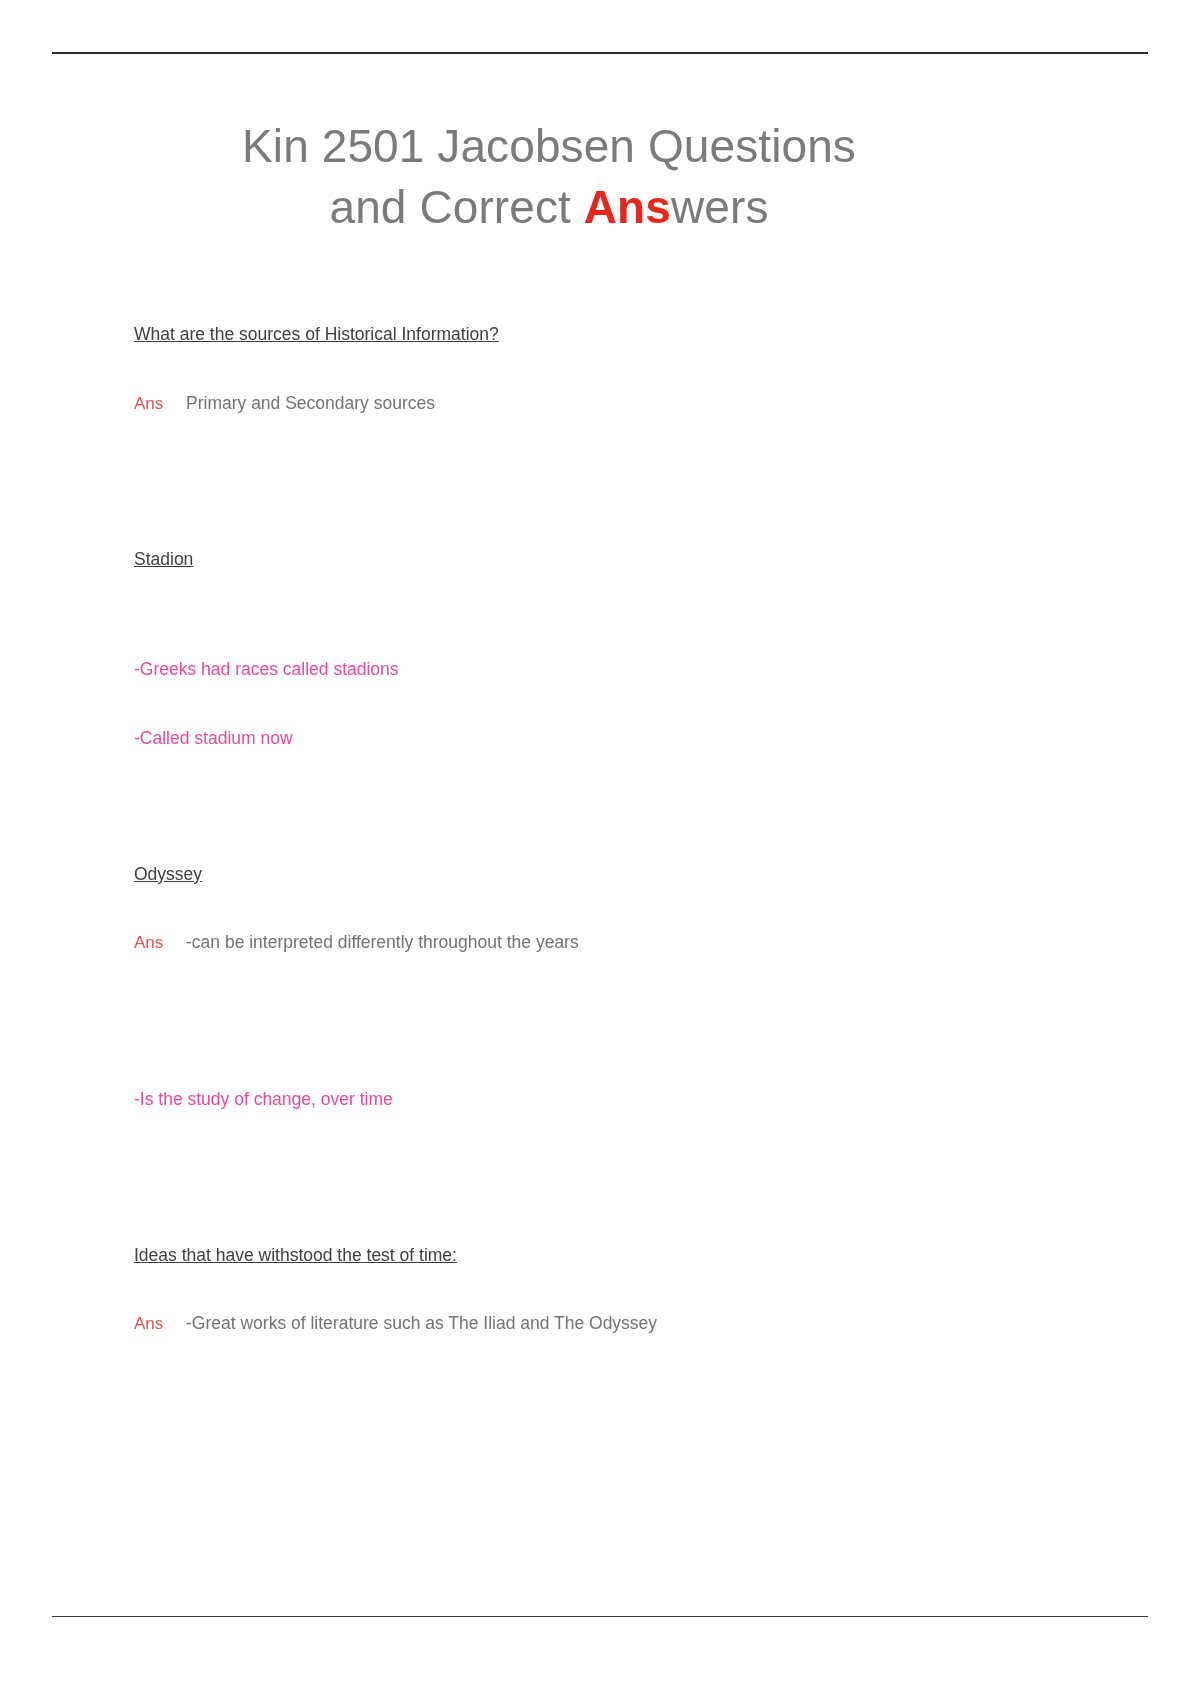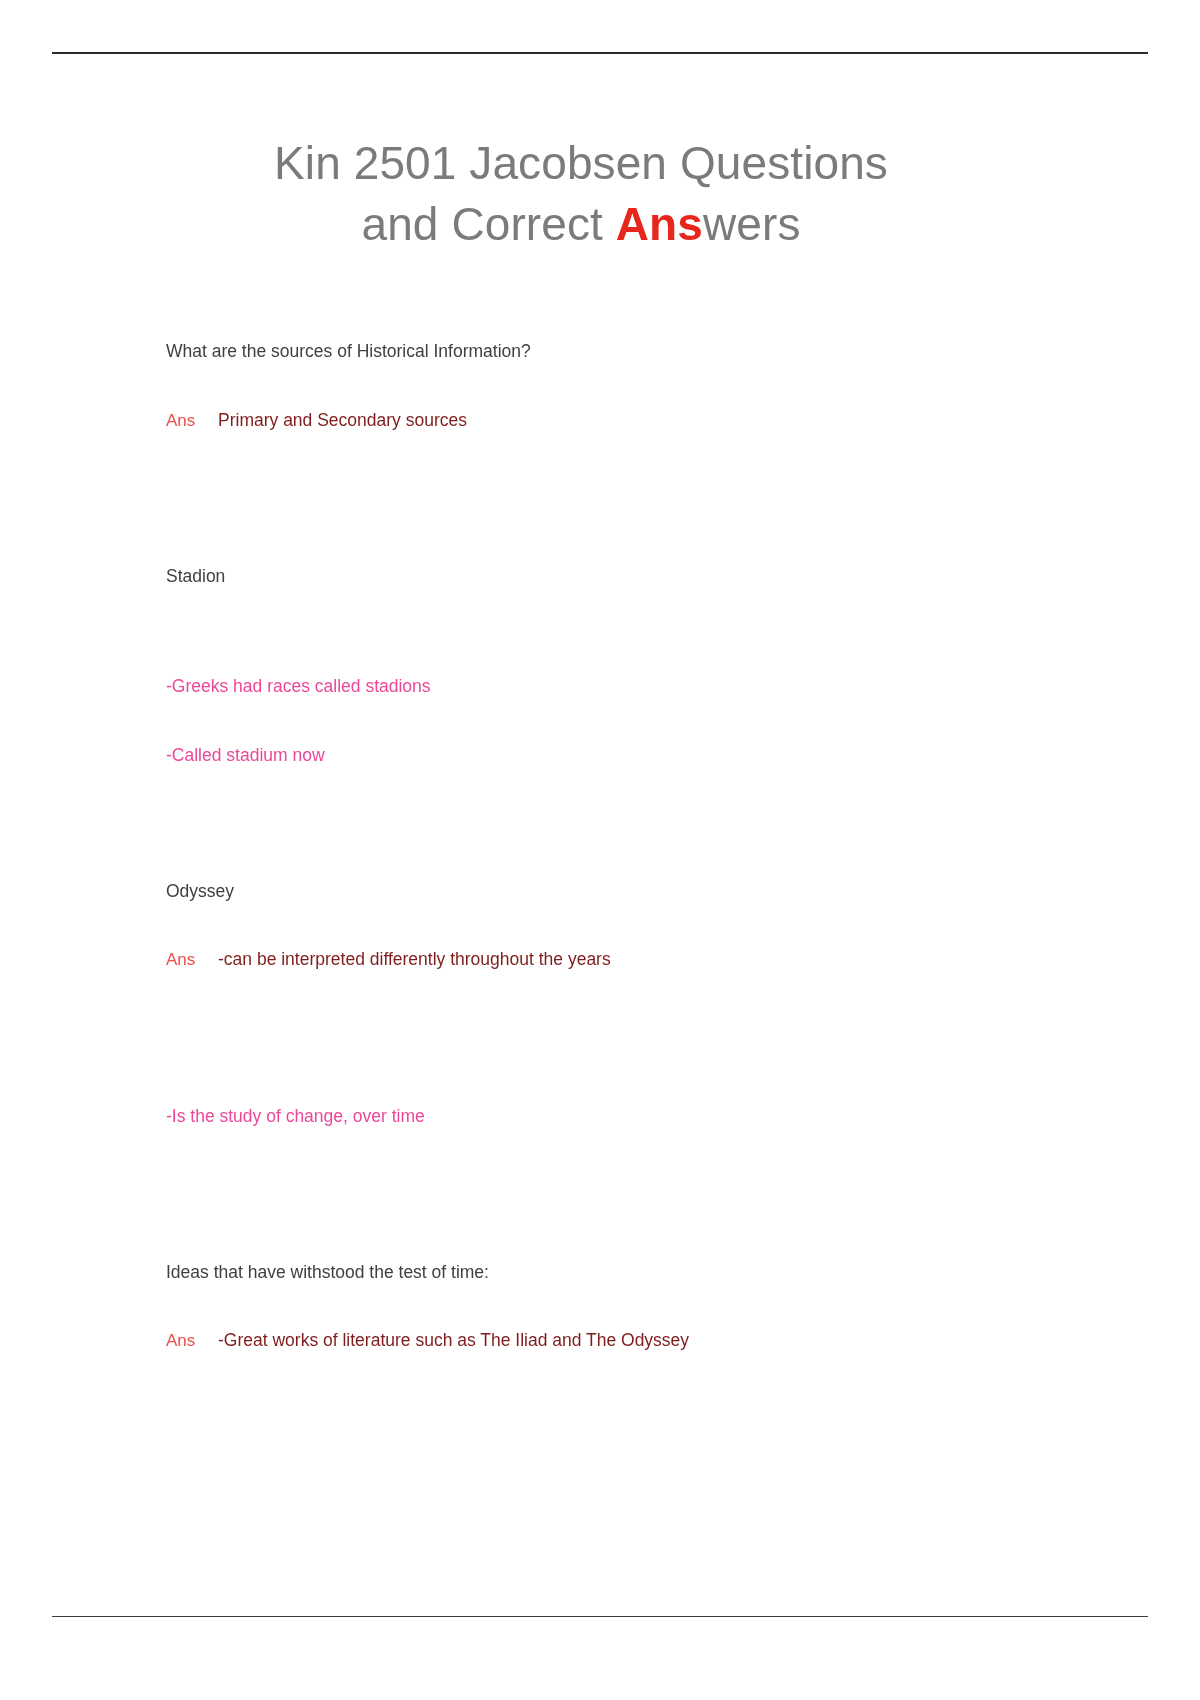--- a/index.html
+++ b/index.html
@@ -26,23 +26,22 @@
     right: 52px;
     height: 2px;
     background: #2b2b2b;
   }
   .rule-top { top: 52px; }
   .rule-bottom { top: 1616px; height: 1px; background: #3a3a3a; }
 
   .content {
     position: absolute;
     left: 134px;
-    top: 133px;
+    top: 116px;
     width: 940px;
-    margin-left: 32px;
   }
 
   .doc-title {
     text-align: center;
     font-size: 46px;
     line-height: 1.32;
     font-weight: 400;
     color: #7b7b7b;
     letter-spacing: 0.1px;
     margin: 0 0 0 0;
@@ -58,37 +57,38 @@
   }
 
   .qa-item {
     margin-bottom: 0;
   }
 
   .q-line {
     font-size: 17.5px;
     line-height: 1.5;
     color: #3f3f3f;
+    text-decoration: underline;
   }
 
   .a-line {
     font-size: 17.5px;
     line-height: 1.5;
     color: #3f3f3f;
     display: block;
     white-space: nowrap;
   }
   .ans-tag {
     color: #e8514b;
     font-size: 17px;
     display: inline-block;
     width: 52px;
   }
   .a-text {
-    color: #7f1d1d;
+    color: #737373;
   }
 
   .plain-line {
     font-size: 17.5px;
     line-height: 1.5;
     color: #ec4899;
   }
 
   .gap-sm { height: 42px; }
   .gap-lg { height: 110px; }

